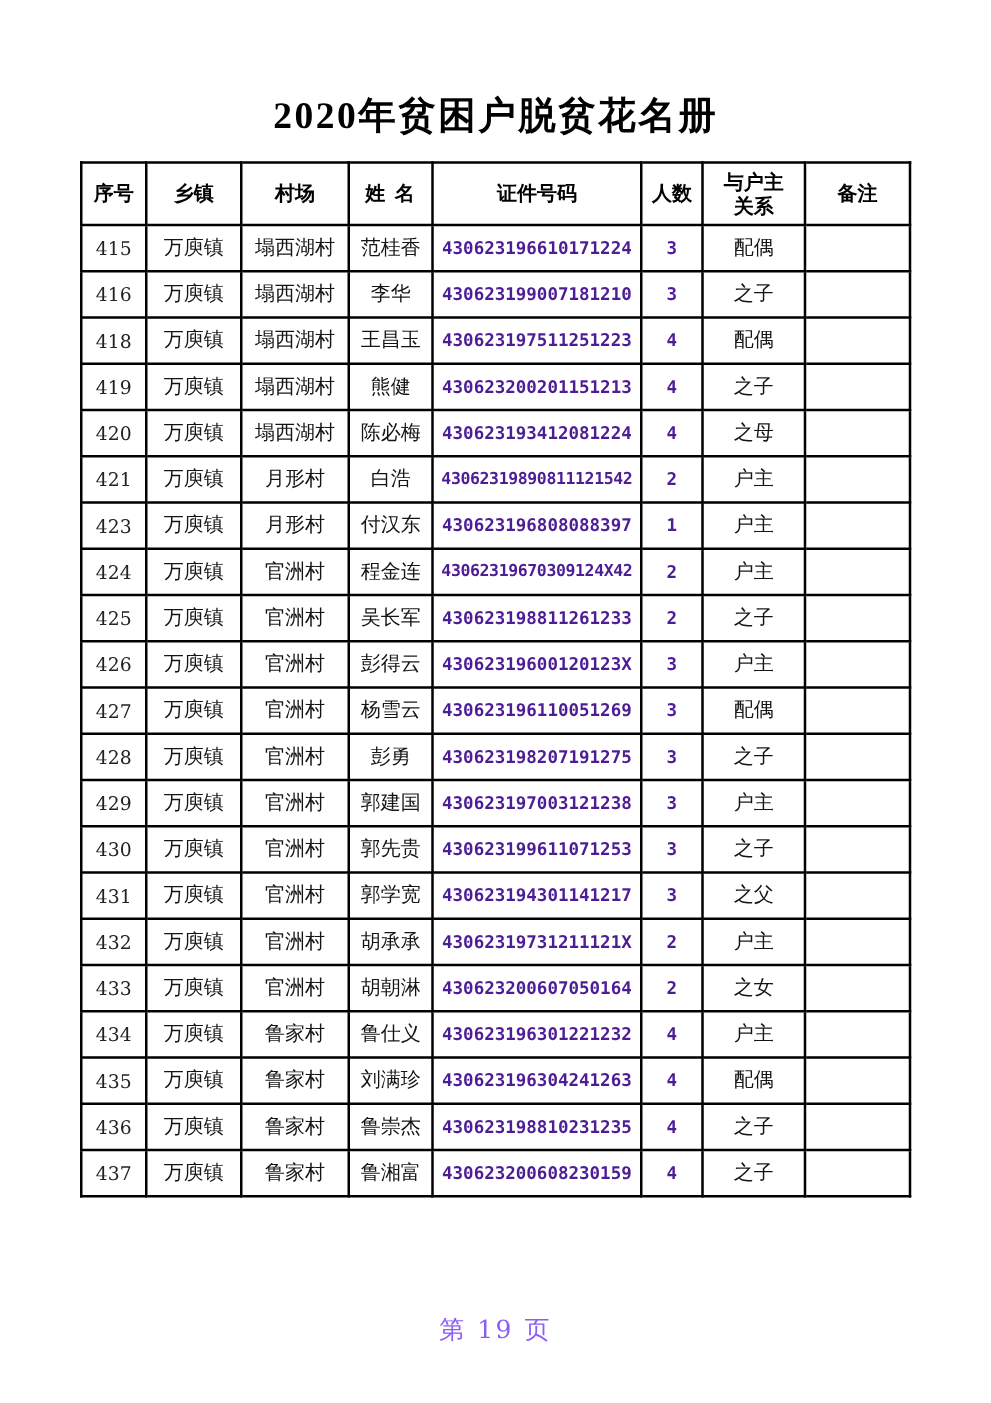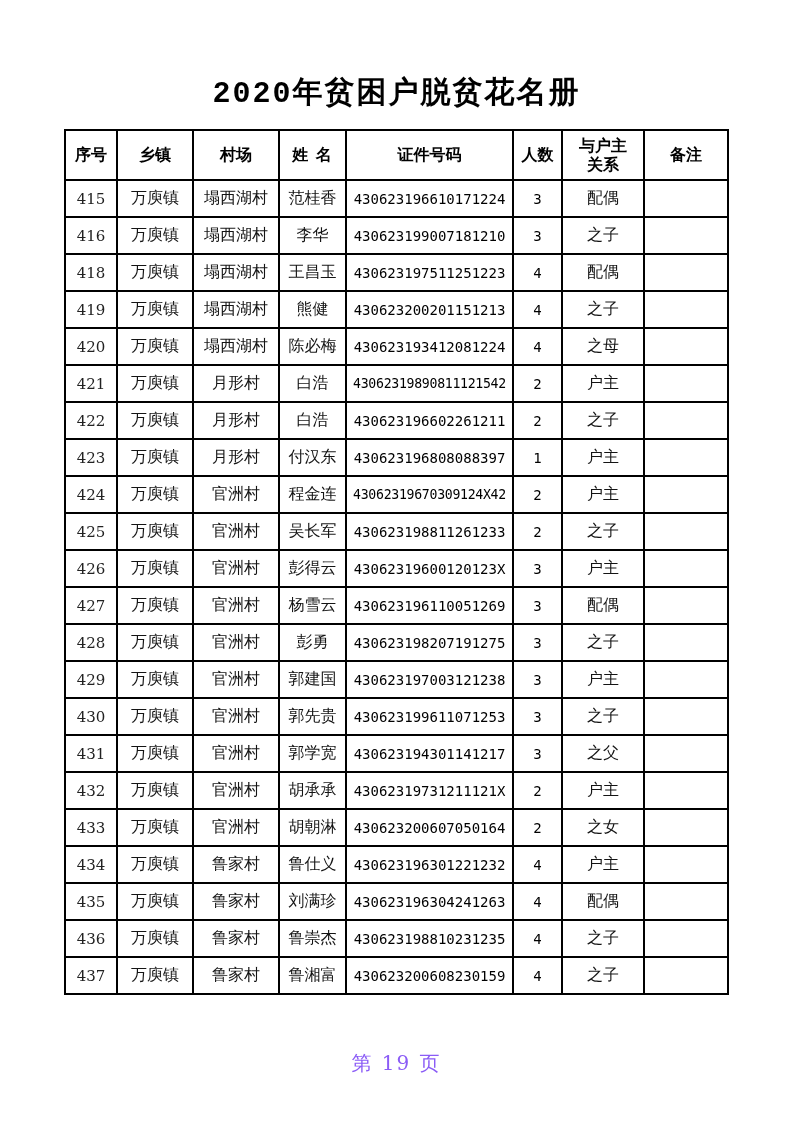--- a/index.html
+++ b/index.html
@@ -17,21 +17,21 @@
     color: #111111;
   }
   .title {
     margin: 0;
     padding-top: 72px;
     text-align: center;
     font-size: 30px;
     font-weight: bold;
     letter-spacing: 2px;
     color: #000000;
-    font-family: Liberation Mono, monospace;
+    font-family: Liberation Serif, serif;
   }
   table.roster {
     border-collapse: collapse;
     table-layout: fixed;
     width: 663px;
     margin: 16px auto 0 auto;
     border: 2px solid #1d4ed8;
   }
   table.roster th, table.roster td {
     border: 2px solid #000000;
@@ -57,22 +57,23 @@
     font-family: "DejaVu Serif", "Liberation Serif", serif;
     border-radius: 16px;
   }
   td.cell-town, td.cell-village, td.cell-name, td.cell-relation {
     font-size: 16px;
     color: #141414;
   }
   td.cell-id, td.cell-count {
     font-family: "DejaVu Sans Mono", "Liberation Mono", monospace;
     font-size: 14px;
-    color: #000000;
+    color: #4c1d95;
     letter-spacing: 0px;
+    font-weight: bold;
   }
   td.cell-id.tight {
     font-size: 13.2px;
     letter-spacing: -0.3px;
   }
   .footer {
     position: absolute;
     left: 0;
     right: 0;
     top: 1050px;
@@ -168,30 +169,20 @@
           <td class="cell-no">421</td>
           <td class="cell-town">万庾镇</td>
           <td class="cell-village">月形村</td>
           <td class="cell-name">白浩</td>
           <td class="cell-id tight">43062319890811121542</td>
           <td class="cell-count">2</td>
           <td class="cell-relation">户主</td>
           <td class="cell-note"></td>
         </tr>
         <tr>
-          <td class="cell-no">422</td>
-          <td class="cell-town">万庾镇</td>
-          <td class="cell-village">月形村</td>
-          <td class="cell-name">白浩</td>
-          <td class="cell-id">430623196602261211</td>
-          <td class="cell-count">2</td>
-          <td class="cell-relation">之子</td>
-          <td class="cell-note"></td>
-        </tr>
-        <tr>
           <td class="cell-no">423</td>
           <td class="cell-town">万庾镇</td>
           <td class="cell-village">月形村</td>
           <td class="cell-name">付汉东</td>
           <td class="cell-id">430623196808088397</td>
           <td class="cell-count">1</td>
           <td class="cell-relation">户主</td>
           <td class="cell-note"></td>
         </tr>
         <tr>

